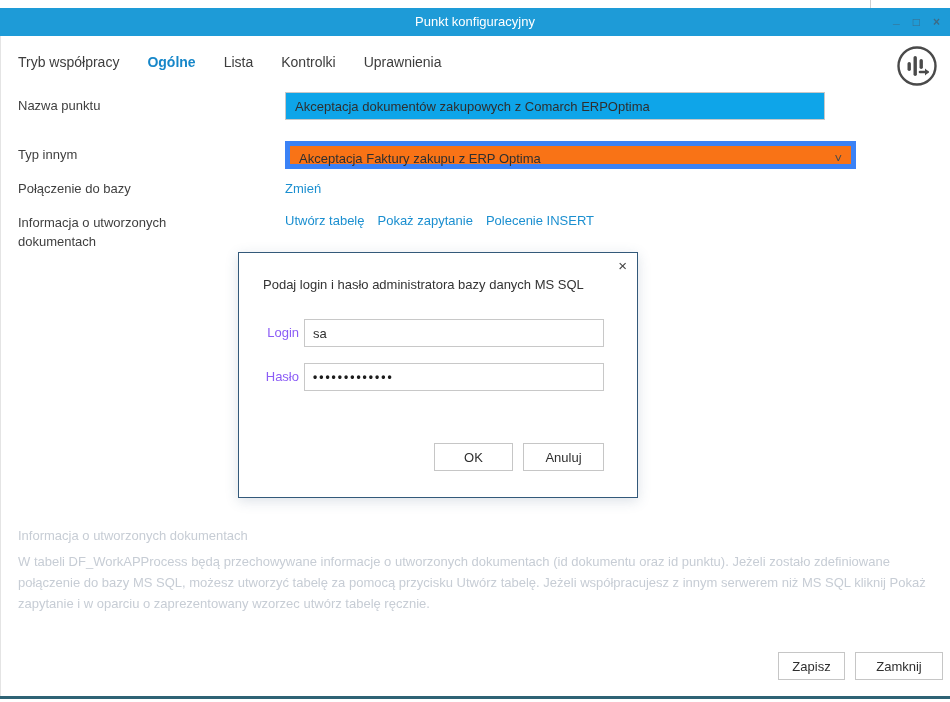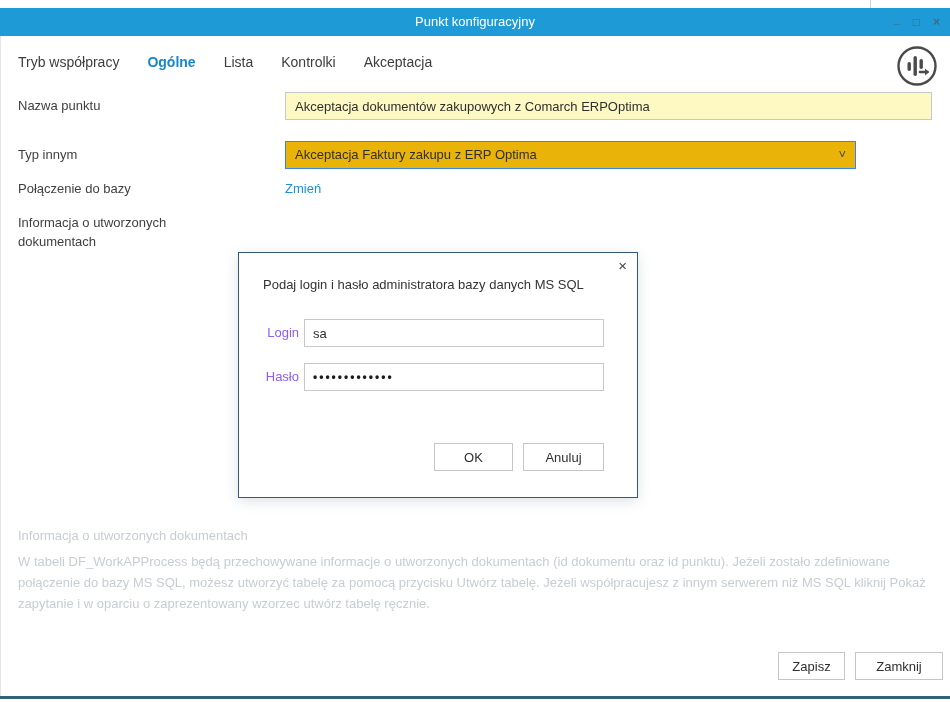--- a/index.html
+++ b/index.html
@@ -26,25 +26,25 @@
   
   .tabs { position:absolute; left:18px; top:54px; display:flex; gap:28px; font-size:14px; color:#3d3d3d; }
   .tab { cursor:pointer; white-space:nowrap; }
   .tab.active { color:#1787C9; font-weight:700; }
 
   
   .app-icon { position:absolute; right:12px; top:45px; width:42px; height:42px; cursor:pointer; }
 
   
   .form-label { position:absolute; left:18px; font-size:13px; color:#3f3f3f; }
-  .text-input { position:absolute; left:285px; width:647px; height:28px; border:1px solid #c8c8c8;
-    background:#fef9c3; font-size:13px; color:#2f2f2f; padding:0 9px;
+  .text-input { position:absolute; left:285px; width:540px; height:28px; border:1px solid #c8c8c8;
+    background:#0ea5e9; font-size:13px; color:#2f2f2f; padding:0 9px;
     font-family:"Liberation Sans","DejaVu Sans",sans-serif; }
-  .select-box { position:absolute; left:285px; width:571px; height:28px; border:1px solid #3b82f6;
-    background:#eab308; font-size:13px; color:#2f2f2f; line-height:26px; padding:0 26px 0 9px; cursor:pointer; }
+  .select-box { position:absolute; left:285px; width:571px; height:28px; border:5px solid #3b82f6;
+    background:#f97316; font-size:13px; color:#2f2f2f; line-height:26px; padding:0 26px 0 9px; cursor:pointer; }
   .select-box .chevron { position:absolute; right:9px; top:0; line-height:26px; font-size:13px; color:#4a4a4a; }
   .link { color:#1B8FD0; font-size:13px; text-decoration:none; cursor:pointer; white-space:nowrap; }
   .links-row { position:absolute; left:285px; display:flex; gap:13px; }
 
   
   .modal { position:absolute; left:238px; top:252px; width:400px; height:246px; background:#fff;
     border:1px solid #33597A; box-shadow:0 3px 12px rgba(60,90,120,0.18); }
   .modal .close { position:absolute; right:10px; top:4px; font-size:15px; color:#444; cursor:pointer; }
   .modal .m-title { position:absolute; left:24px; top:24px; right:38px; font-size:13px; color:#333; }
   .modal .m-label { position:absolute; left:20px; width:40px; text-align:right; height:28px;
@@ -82,21 +82,21 @@
     </div>
   </div>
 
   <div class="left-edge"></div>
 
   <div class="tabs">
     <div class="tab">Tryb współpracy</div>
     <div class="tab active">Ogólne</div>
     <div class="tab">Lista</div>
     <div class="tab">Kontrolki</div>
-    <div class="tab">Akceptacja</div>
+    <div class="tab">Uprawnienia</div>
   </div>
 
   <div class="app-icon">
     <svg width="42" height="42" viewBox="0 0 42 42">
       <circle cx="21" cy="21" r="18.5" fill="none" stroke="#4a4a4a" stroke-width="2.4"></circle>
       <rect x="11.5" y="17" width="3.4" height="9" rx="1.7" fill="#4a4a4a"></rect>
       <rect x="17.5" y="11" width="3.4" height="20" rx="1.7" fill="#4a4a4a"></rect>
       <rect x="23.5" y="14" width="3.4" height="10" rx="1.7" fill="#4a4a4a"></rect>
       <path d="M24 27 L31.5 27" stroke="#4a4a4a" stroke-width="2.6" stroke-linecap="round"></path>
       <path d="M29 23.5 L33 27 L29 30.5 Z" fill="#4a4a4a"></path>
@@ -109,20 +109,25 @@
   <div class="form-label" style="top:141px; line-height:28px;">Typ innym</div>
   <div class="select-box" style="top:141px;">
     <span>Akceptacja Faktury zakupu z ERP Optima</span>
     <span class="chevron">˅</span>
   </div>
 
   <div class="form-label" style="top:181px;">Połączenie do bazy</div>
   <a class="link" style="position:absolute; left:285px; top:181px;">Zmień</a>
 
   <div class="form-label" style="top:213px; width:205px; line-height:19px;">Informacja o utworzonych dokumentach</div>
+  <div class="links-row" style="top:213px;">
+    <a class="link">Utwórz tabelę</a>
+    <a class="link">Pokaż zapytanie</a>
+    <a class="link">Polecenie INSERT</a>
+  </div>
 
   <div class="modal">
     <div class="close">×</div>
     <div class="m-title">Podaj login i hasło administratora bazy danych MS SQL</div>
 
     <div class="m-label" style="top:66px;">Login</div>
     <input class="m-input" style="top: 66px;" type="text" value="sa">
 
     <div class="m-label" style="top:110px;">Hasło</div>
     <input class="m-input pwd" style="top: 110px;" type="text" value="•••••••••••••">

